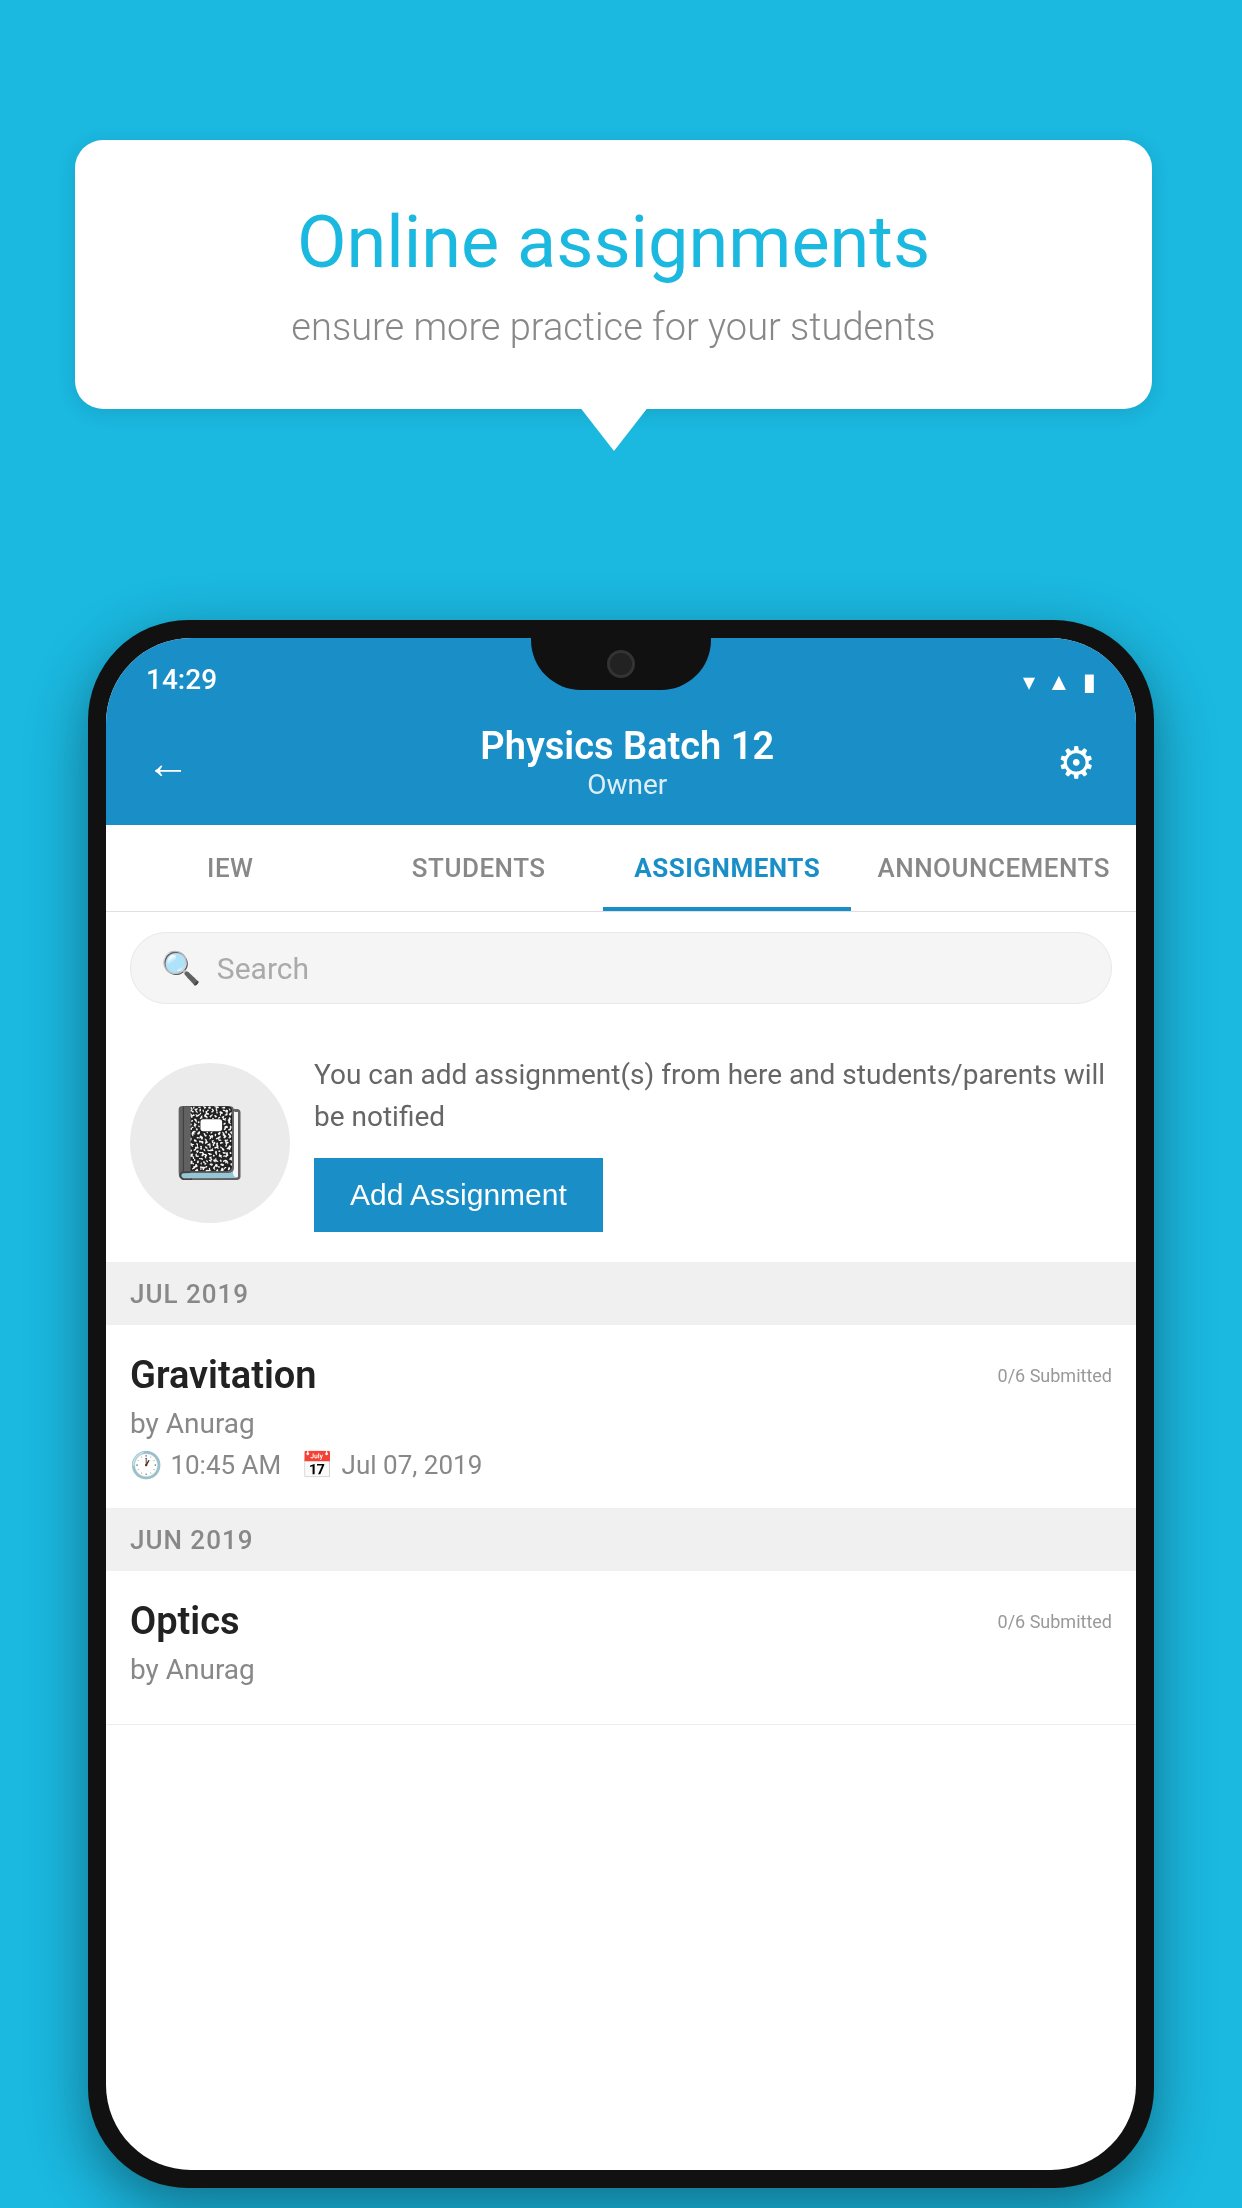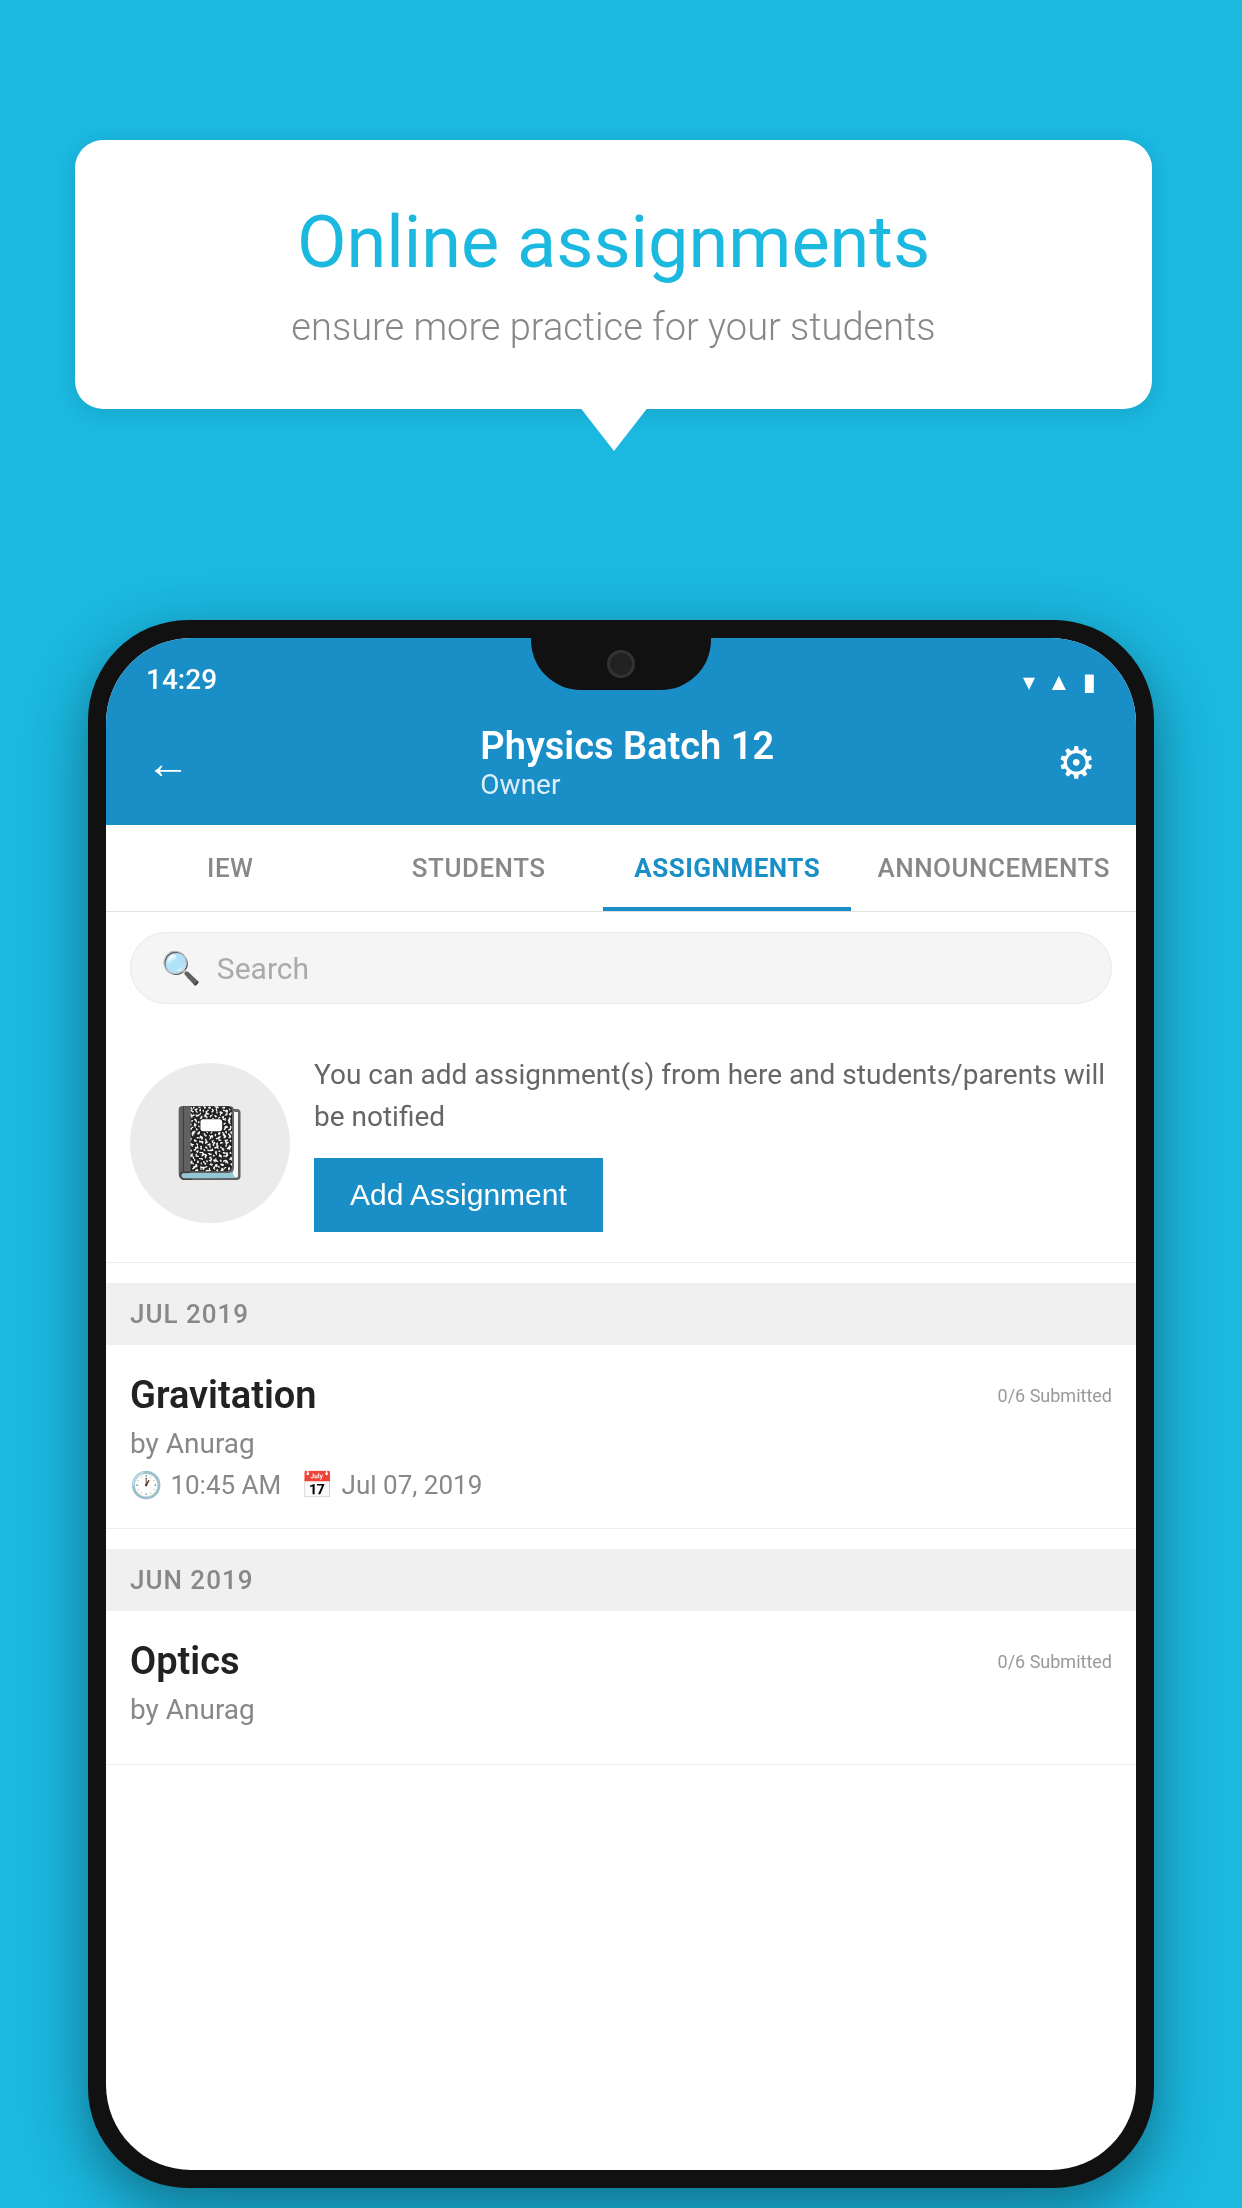--- a/index.html
+++ b/index.html
@@ -140,20 +140,21 @@
       justify-content: space-between;
     }
 
     .header-back {
       color: white;
       font-size: 44px;
       cursor: pointer;
     }
 
     .header-center {
+      text-align: center;
       margin-left: 8px;
     }
 
     .header-title {
       color: white;
       font-size: 38px;
       font-weight: 600;
     }
 
     .header-subtitle {
@@ -275,21 +276,20 @@
     }
 
     
     .section-header {
       background: #f0f0f0;
       padding: 16px 24px;
       font-size: 26px;
       color: #888;
       font-weight: 500;
       letter-spacing: 1px;
-      margin-top: 20px;
     }
 
     
     .assignment-item {
       background: white;
       padding: 28px 24px;
       border-bottom: 1px solid #eee;
     }
 
     .assignment-row-top {

